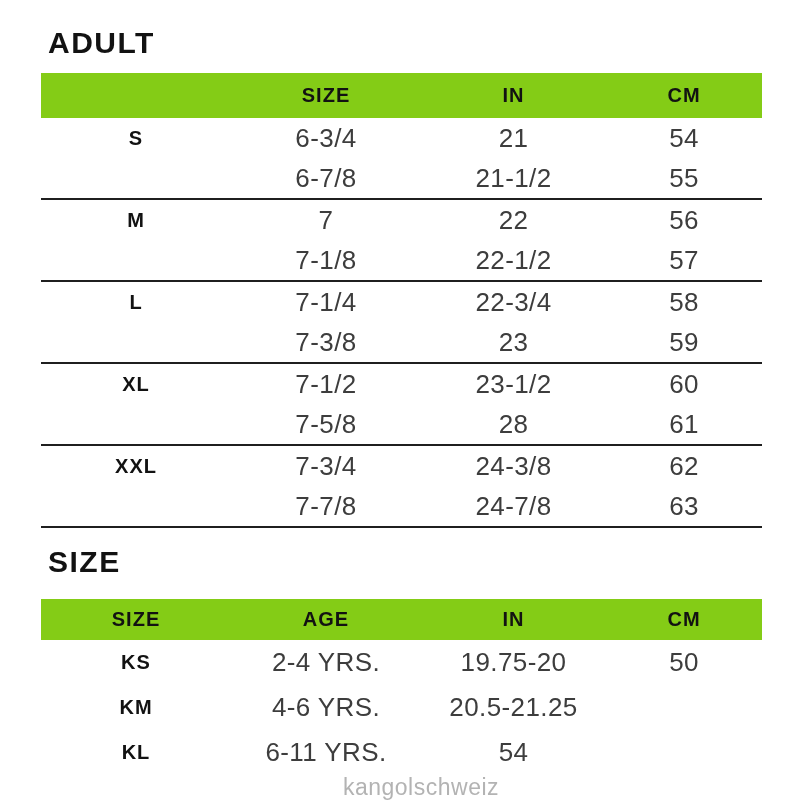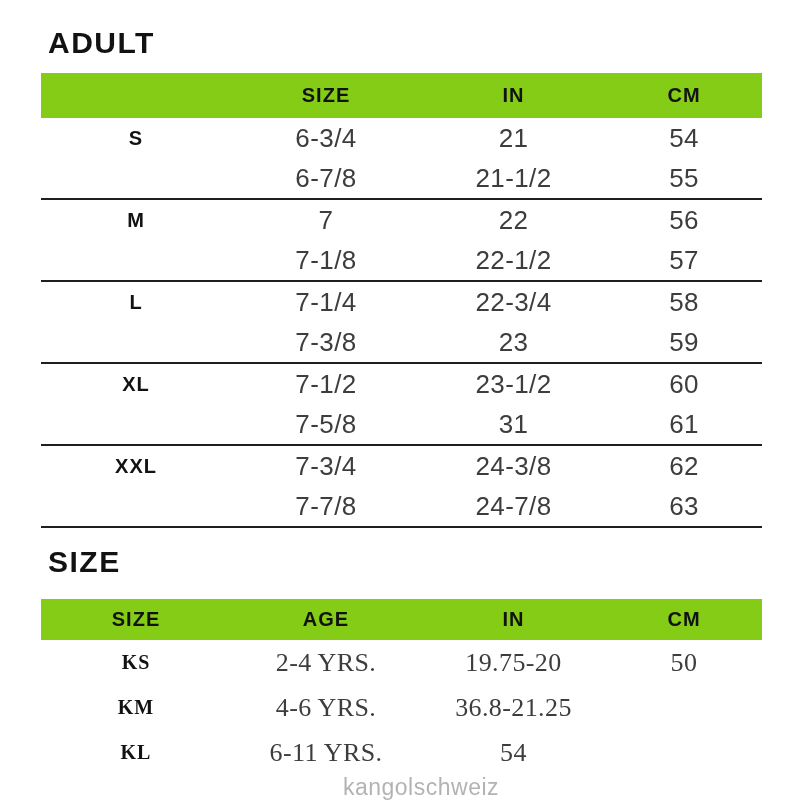--- a/index.html
+++ b/index.html
@@ -49,21 +49,21 @@
   .kids-table .thead { height: 41px; }
 
   .th {
     text-align: center;
     font-weight: 700;
     font-size: 20px;
     letter-spacing: 1px;
     color: #121212;
   }
   .adult-row { height: 40px; }
-  .kids-row  { height: 45px; font-family: Liberation Serif, serif; }
+  .kids-row  { height: 45px; }
 
   .td {
     text-align: center;
     font-size: 26px;
     font-weight: 300;
     letter-spacing: 0.4px;
     color: #3d3d3d;
   }
   .td.label {
     font-weight: 700;
@@ -149,21 +149,21 @@
     <div class="group">
       <div class="tr adult-row">
         <div class="td label">XL</div>
         <div class="td">7-1/2</div>
         <div class="td">23-1/2</div>
         <div class="td">60</div>
       </div>
       <div class="tr adult-row">
         <div class="td label"></div>
         <div class="td">7-5/8</div>
-        <div class="td">31</div>
+        <div class="td">28</div>
         <div class="td">61</div>
       </div>
     </div>
 
     <div class="group">
       <div class="tr adult-row">
         <div class="td label">XXL</div>
         <div class="td">7-3/4</div>
         <div class="td">24-3/8</div>
         <div class="td">62</div>
@@ -189,21 +189,21 @@
 
     <div class="tr kids-row">
       <div class="td label">KS</div>
       <div class="td">2-4 YRS.</div>
       <div class="td">19.75-20</div>
       <div class="td">50</div>
     </div>
     <div class="tr kids-row">
       <div class="td label">KM</div>
       <div class="td">4-6 YRS.</div>
-      <div class="td">36.8-21.25</div>
+      <div class="td">20.5-21.25</div>
     </div>
     <div class="tr kids-row">
       <div class="td label">KL</div>
       <div class="td">6-11 YRS.</div>
       <div class="td">54</div>
     </div>
   </div>
 
   <div class="watermark">kangolschweiz</div>
 

